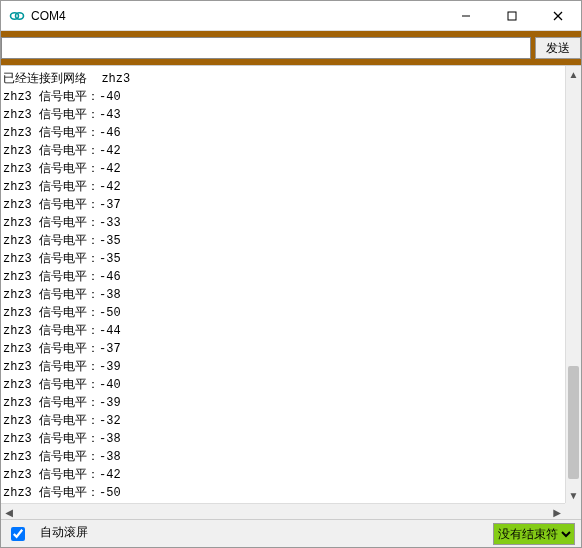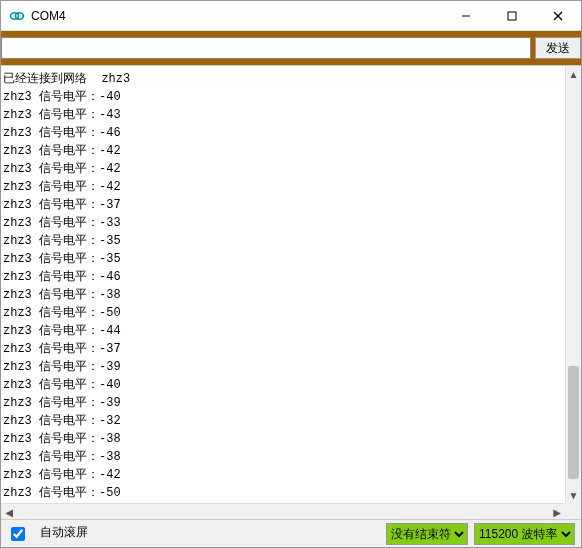--- a/index.html
+++ b/index.html
@@ -206,14 +206,13 @@
   <div class="corner"></div>
 </div>
 
 <div class="footer">
   <label>
     <input type="checkbox" id="cb-auto" checked="" style="">
     <span>自动滚屏</span>
   </label>
   <span class="spacer"></span>
   <select id="sel-le"><option>没有结束符</option></select>
-  <select id="sel-baud"><option>115200 波特率</option></select>
 </div>
 
 </body></html>

